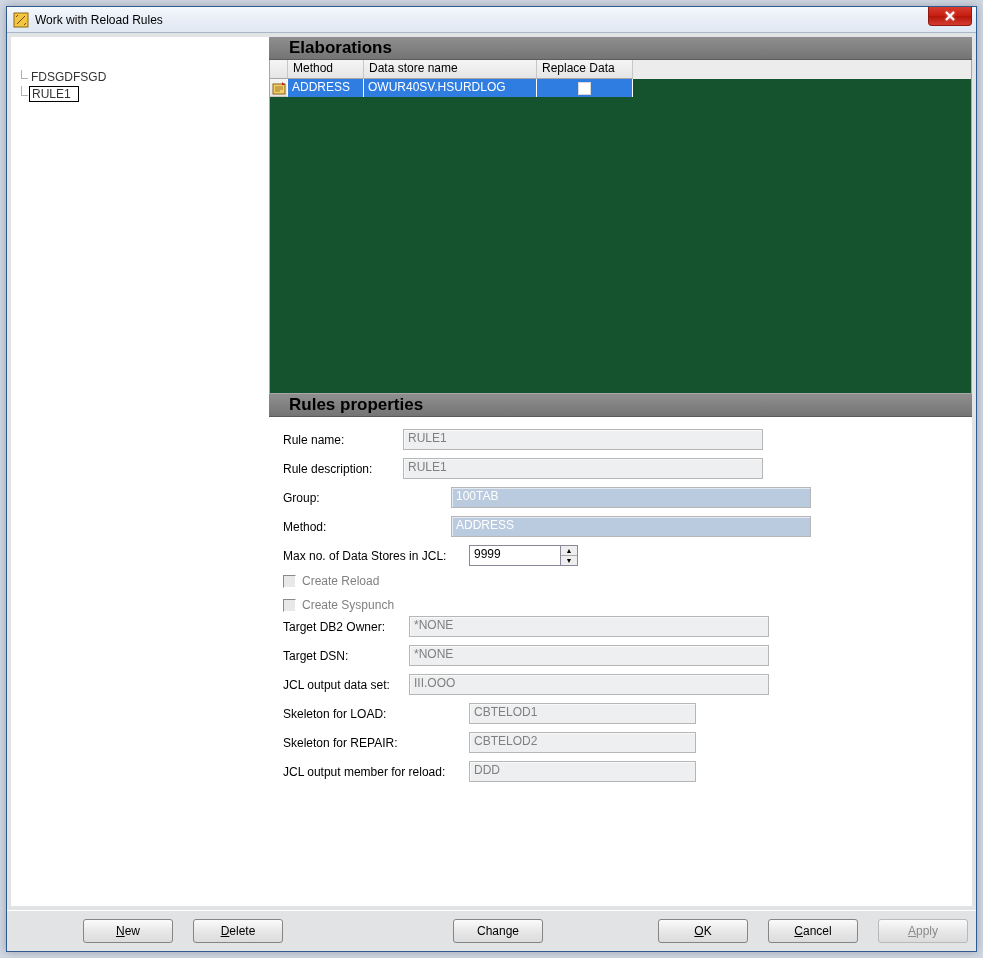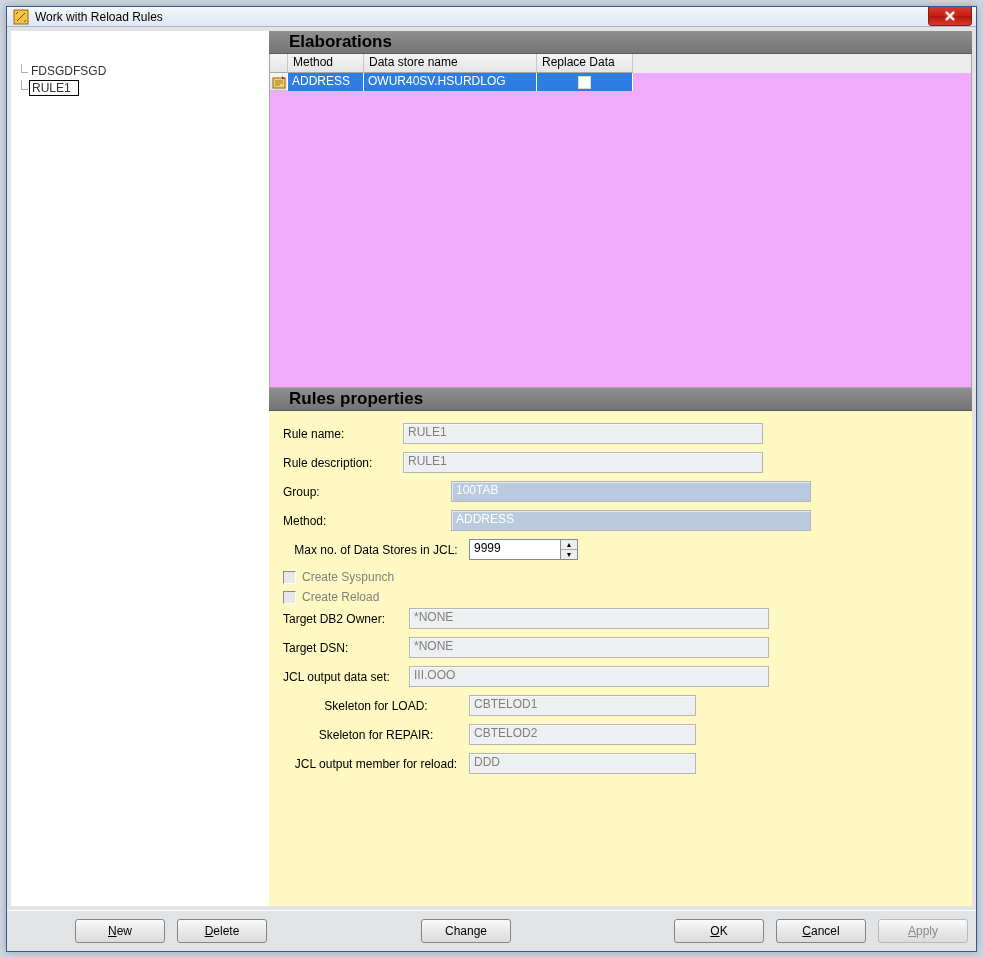--- a/index.html
+++ b/index.html
@@ -17,21 +17,21 @@
   .window {
     width: 100%; height: 100%;
     border: 1px solid #2f5a8f;
     background: #e2e3e4;
     display: flex; flex-direction: column;
     box-shadow: 0 0 8px rgba(0,0,0,.25);
     
     position: relative;
   }
   .titlebar {
-    height: 20px;
+    height: 26px;
     display: flex; align-items: center;
     background: linear-gradient(to bottom, #f6f9fc 0%, #e8eef6 50%, #dfe8f3 100%);
     padding: 0 4px 0 6px;
     border-bottom: 1px solid #a9b5c9;
     gap: 6px;
   }
   .titlebar .app-icon {
     width: 16px; height: 16px; flex: 0 0 16px;
   }
   .titlebar .title {
@@ -94,21 +94,21 @@
     color: #000;
     font-weight: bold;
     font-size: 17px;
     padding: 1px 20px;
     height: 23px;
     display: flex; align-items: center;
     border-bottom: 1px solid #5b5b5b;
   }
   .grid-area {
     height: 334px;
-    background: #f0abfc;
+    background: #14532d;
     border: 1px solid #a7a7a7;
     border-top: none;
     display: flex; flex-direction: column;
   }
   .grid-head {
     display: flex; background: #ececec;
     height: 19px;
   }
   .gh-cell {
     font-size: 12px;
@@ -134,26 +134,26 @@
   .gc-icon { width: 18px; background: linear-gradient(to bottom,#f5f5f5,#e5e5e5); border-bottom:1px solid #c7c7c7; padding:0; display:flex; align-items:center; justify-content:center;}
   .gc-method { width: 76px; }
   .gc-ds { width: 173px; }
   .gc-rep { width: 96px; display:flex; align-items:center; justify-content:center; position:relative;}
   .gc-rep .chk {
     width: 13px; height: 13px; background: #fff; border: 1px solid #d8d8d8;
   }
   .gc-icon svg{ display:block;}
 
   .props-panel {
-    flex: 1; background: #fef9c3;
+    flex: 1; background: #ffffff;
     padding: 12px 14px 6px 14px;
   }
   .form-row { display: flex; align-items: center; margin-bottom: 8px; }
   .form-row .lbl { width: 120px; font-size: 12px; color: #000; }
-  .form-row.wide-lbl .lbl { width: 186px; text-align: center; }
+  .form-row.wide-lbl .lbl { width: 186px; }
   .form-row.mid-lbl .lbl { width: 126px; }
   .txt {
     height: 21px; background: #edeff1;
     border: 1px solid #b6b6b6;
     font-size: 12px; color: #808080;
     padding: 1px 4px;
     box-shadow: inset 1px 1px 0 rgba(255,255,255,.6);
   }
   .txt-sel {
     background: #bacbdf; color: #ffffff; margin-left: 48px;
@@ -176,21 +176,21 @@
     border-top:1px solid #8a8a8a; border-left:1px solid #8a8a8a;
     border-right:1px solid #fff; border-bottom:1px solid #fff;
   }
   .check-row .clabel { color:#808080; font-size:12px; }
 
   .hint { font-size:12px; margin-left: 18px; }
 
   .button-bar {
     height: 34px;
     padding: 20px 8px;
-    display: flex; align-items: center; gap: 12px;
+    display: flex; align-items: center; gap: 20px;
     border-top: 1px solid #fff;
   }
   .spacer { flex:1; }
   .btn {
     min-width: 90px; height: 24px;
     background: linear-gradient(to bottom, #fbfbfb 0%, #e8e8e8 50%, #dcdcdc 100%);
     border: 1px solid #858585;
     border-radius: 3px;
     font-size: 12px;
     display:flex; align-items:center; justify-content:center;
@@ -290,28 +290,28 @@
             <span class="lbl">Max no. of Data Stores in JCL:</span>
             <span class="spin-wrap">
               <div class="spin">9999</div>
               <div class="spin-btns">
                 <div>▲</div>
                 <div>▼</div>
               </div>
             </span>
           </div>
 
+          <div class="check-row">
+            <span class="checkbox-dis"></span>
+            <span class="clabel">Create Reload</span>
+          </div>
           <div class="check-row" style="margin-top:10px;">
             <span class="checkbox-dis"></span>
             <span class="clabel">Create Syspunch</span>
           </div>
-          <div class="check-row">
-            <span class="checkbox-dis"></span>
-            <span class="clabel">Create Reload</span>
-          </div>
 
           <div class="form-row mid-lbl">
             <span class="lbl">Target DB2 Owner:</span>
             <div class="txt txt-w">*NONE</div>
           </div>
           <div class="form-row mid-lbl">
             <span class="lbl">Target DSN:</span>
             <div class="txt txt-w">*NONE</div>
           </div>
           <div class="form-row mid-lbl">

